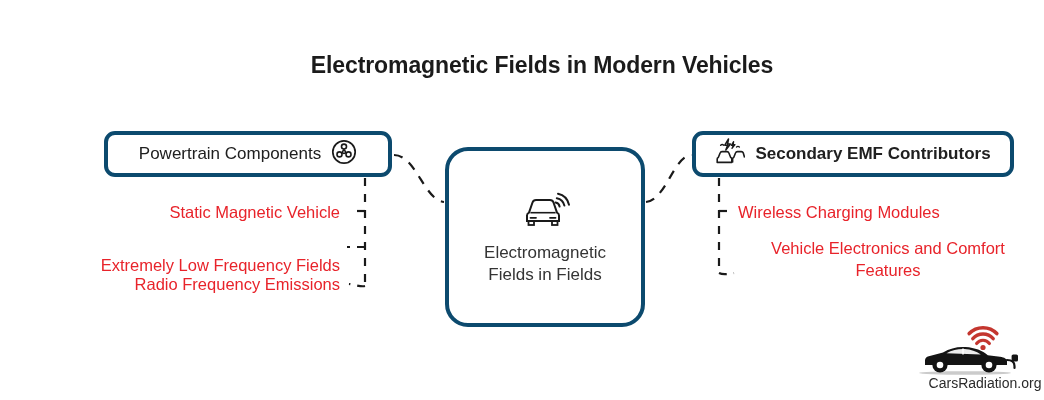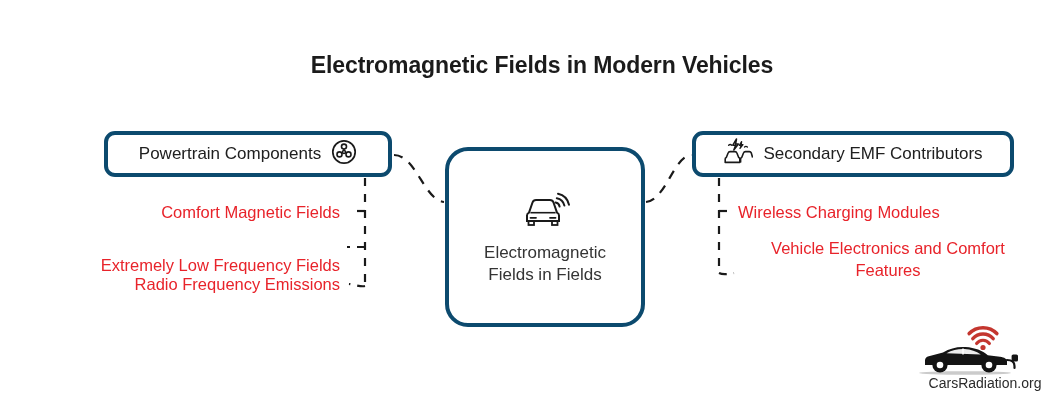--- a/index.html
+++ b/index.html
@@ -64,20 +64,21 @@
 
   #branch-left {
     left: 84px;
     top: 131px;
     width: 288px;
   }
   #branch-right {
     left: 672px;
     top: 131px;
     width: 322px;
+    font-weight: bold;
   }
 
   #center-node {
     left: 425px;
     top: 147px;
     width: 200px;
     height: 180px;
     border-radius: 23px;
     flex-direction: column;
     gap: 6px;
@@ -166,21 +167,21 @@
         <circle cx="13" cy="13" r="11.2" fill="none" stroke="#1a1a1a" stroke-width="1.7"></circle>
         <circle cx="13" cy="7.6" r="2.5" fill="none" stroke="#1a1a1a" stroke-width="1.6"></circle>
         <circle cx="8.5" cy="15.4" r="2.5" fill="none" stroke="#1a1a1a" stroke-width="1.6"></circle>
         <circle cx="17.5" cy="15.4" r="2.5" fill="none" stroke="#1a1a1a" stroke-width="1.6"></circle>
         <circle cx="13" cy="13" r="1.5" fill="none" stroke="#1a1a1a" stroke-width="1.5"></circle>
         <path d="M13 10.2 L13 11.6 M11 13.9 L10.5 14.6 M15 13.9 L15.5 14.6" stroke="#1a1a1a" stroke-width="1.4" fill="none"></path>
       </svg>
     </span>
   </div>
 
-  <div id="sub-l-0" class="sub-item sub-left">Comfort Magnetic Fields</div>
+  <div id="sub-l-0" class="sub-item sub-left">Static Magnetic Vehicle</div>
   <div id="sub-l-1" class="sub-item sub-left">Extremely Low Frequency Fields</div>
   <div id="sub-l-2" class="sub-item sub-left">Radio Frequency Emissions</div>
 
   <div id="center-node" class="node-box">
     <span class="icon">
       <svg width="56" height="44" viewBox="0 0 56 44">
         <path d="M10 33 L10 27.5 C10 26 10.8 25 12 24.6 L15.5 14.5 C16.1 12.8 17.2 12 19 12 L33 12 C34.8 12 35.9 12.8 36.5 14.5 L40 24.6 C41.2 25 42 26 42 27.5 L42 33 Z" fill="none" stroke="#1a1a1a" stroke-width="2"></path>
         <path d="M13.4 24.7 L38.6 24.7" stroke="#1a1a1a" stroke-width="1.6"></path>
         <rect x="11.5" y="33" width="5.5" height="4" fill="none" stroke="#1a1a1a" stroke-width="1.8"></rect>
         <rect x="35" y="33" width="5.5" height="4" fill="none" stroke="#1a1a1a" stroke-width="1.8"></rect>

